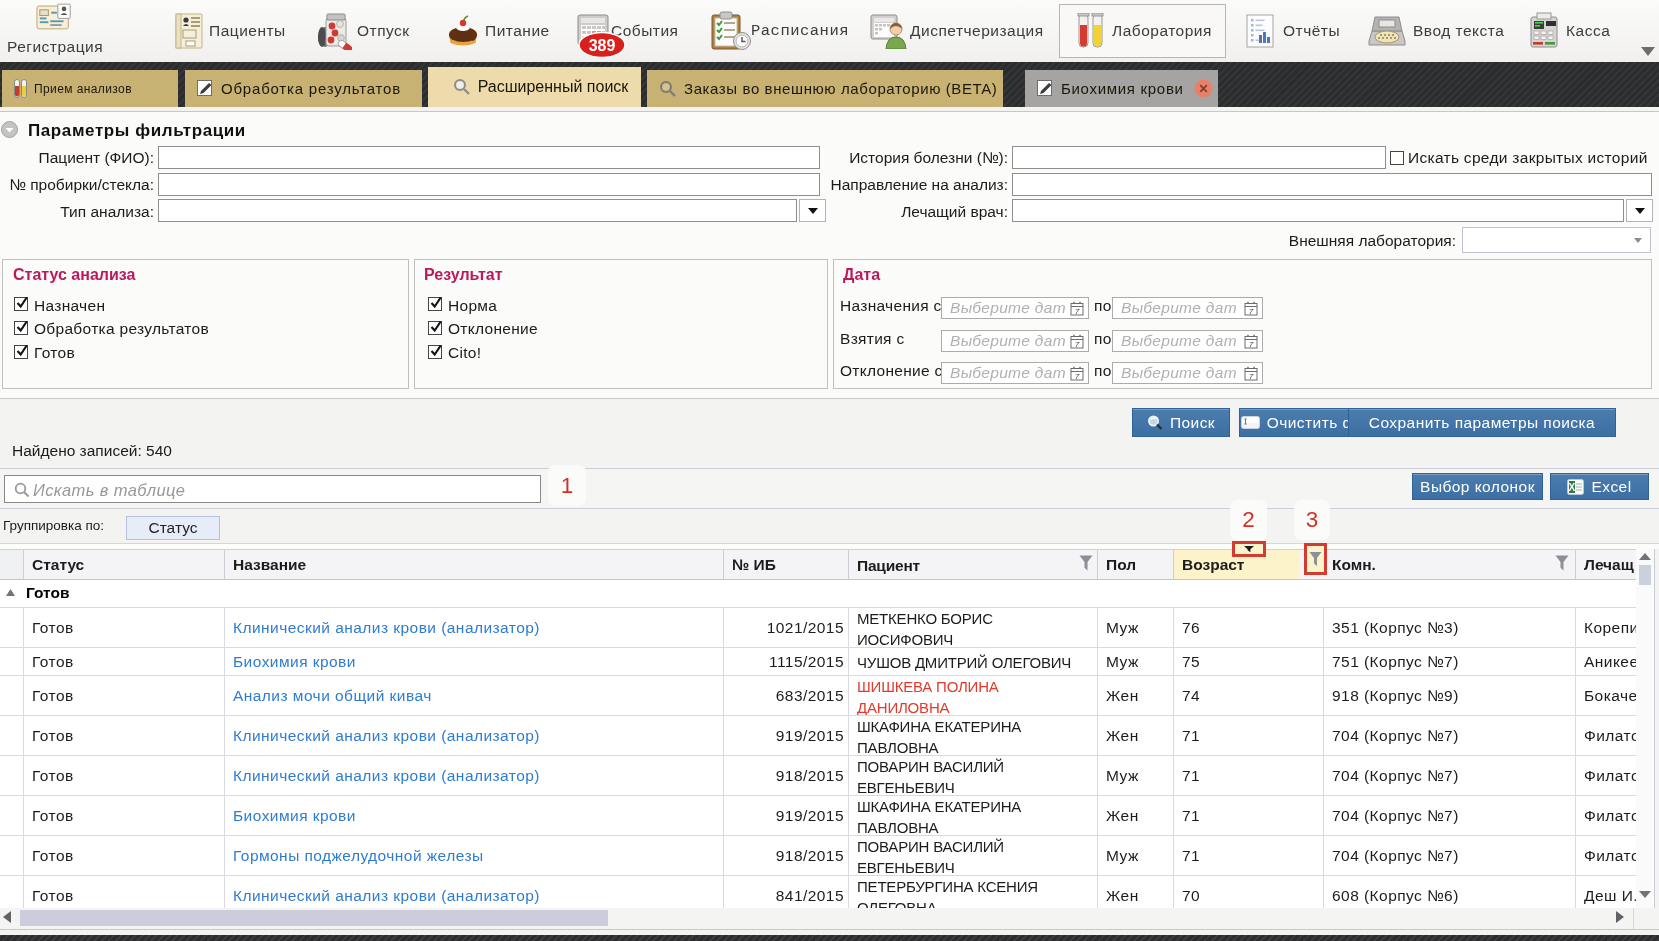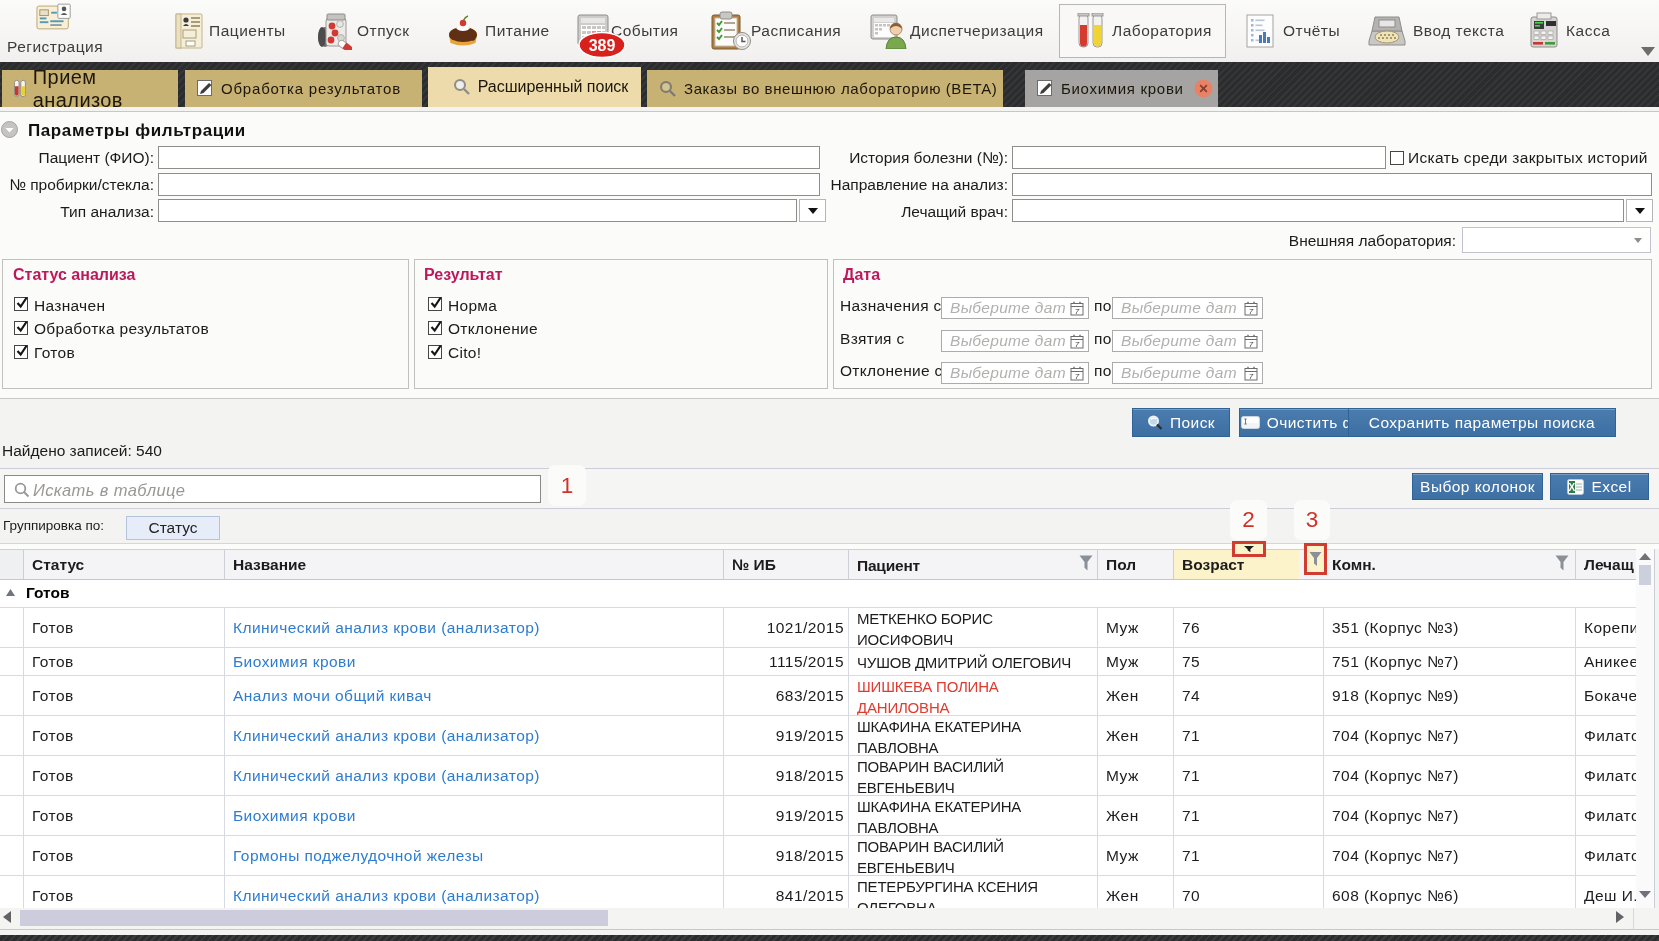--- a/index.html
+++ b/index.html
@@ -151,21 +151,21 @@
           </g>
       <g fill="#b0a890">
             <rect x="14" y="11" width="11" height="2"></rect>
             <rect x="14" y="18" width="11" height="2"></rect>
             <rect x="14" y="25" width="11" height="2"></rect>
           </g>
       <circle cx="32" cy="30" r="8.5" fill="#e8e6e3" stroke="#8f8d8b"></circle>
       <circle cx="32" cy="30" r="6" fill="#fdfdfd" stroke="#b5b3b0"></circle>
       <path d="M32 26 v4.5 h3.5" stroke="#555" stroke-width="1.5" fill="none"></path>
     </svg>
-    <span style="margin-left:-6px;">Расписания</span>
+    <span style="margin-left:-6px;font-family:Liberation Mono, monospace;">Расписания</span>
   </div>
   <div class="ti" style="left:869px;">
     <svg width="38" height="36" viewBox="0 0 38 36">
       <rect x="2" y="2" width="26" height="24" rx="2" fill="#d2d0ce" stroke="#8f8d8b"></rect>
       <rect x="5" y="5" width="20" height="4" fill="#ebe9e8"></rect>
       <g fill="#fdfdfd">
             <rect x="5" y="10" width="20" height="14"></rect>
           </g>
       <g fill="#c5c3c1">
             <rect x="6" y="11" width="3" height="2.5"></rect>
@@ -269,21 +269,21 @@
 </div>
 
 <div id="tabbar">
   <div class="tab" style="left:2px; width:176px;">
     <svg width="13" height="19" viewBox="0 0 13 19">
           <rect x="0.5" y="0.5" width="5" height="18" rx="2.5" fill="#f5f4f3" stroke="#8a8886"></rect>
           <path d="M1 7 h4 v8.5 a2 2 0 0 1 -4 0 z" fill="#c33a30"></path>
           <rect x="7.5" y="0.5" width="5" height="18" rx="2.5" fill="#f5f4f3" stroke="#8a8886"></rect>
           <path d="M8 7 h4 v8.5 a2 2 0 0 1 -4 0 z" fill="#e8cf35"></path>
         </svg>
-    <span style="font-size:20px; letter-spacing:0.4px;">Прием анализов</span>
+    <span style="font-size:12px; letter-spacing:0.4px;">Прием анализов</span>
   </div>
   <div class="tab" style="left:185px; width:237px;">
     <svg width="17" height="17" viewBox="0 0 17 17">
           <rect x="0.5" y="0.5" width="14" height="15" fill="#fdfdfd" stroke="#6e6c6a"></rect>
           <path d="M4 11 l8 -8 l2.5 2 l-8 8 l-3.5 1 z" fill="#3c3c3c"></path>
         </svg>
     <span style="letter-spacing:0.8px;">Обработка результатов</span>
   </div>
   <div class="tab active" style="left:428px; width:213px;justify-content:center;">
     <svg width="18" height="18" viewBox="0 0 18 18">
@@ -449,21 +449,21 @@
         <rect x="0.5" y="0.5" width="18" height="12" rx="2" fill="#f2f4f6" stroke="#c8d4e0"></rect>
         <rect x="1.5" y="1.5" width="16" height="5.5" rx="1.5" fill="#fff"></rect>
         <path d="M4.5 3 v5 M3.3 3 h2.4 M3.3 8 h2.4" stroke="#707880" stroke-width="1"></path>
       </svg>
   <span>Очистить фильтр</span>
 </div>
 <div class="bluebtn" style="left:1348px; top:408px; width:268px;">
       <span>Сохранить параметры поиска</span>
     </div>
 
-<div class="abs" style="left:2px; top:442px; font-size:15.5px; color:#1b1b1b;">Найдено записей: 540</div>
+<div class="abs" style="left:12px; top:442px; font-size:15.5px; color:#1b1b1b;">Найдено записей: 540</div>
 <div class="abs" style="left:0; top:468px; width:1659px; height:41px; background:#f5f5f4; border-top:1px solid #cdcdda; border-bottom:1px solid #cdcdda;"></div>
 <div class="abs" style="left:0; top:543px; width:1659px; height:6px; background:#fcfcfb; border-top:1px solid #d8d6d4;"></div>
 <div id="searchbox">
   <svg width="16" height="16" viewBox="0 0 16 16" style="position:absolute; left:9px; top:6px;">
         <circle cx="6.5" cy="6.5" r="4.8" fill="none" stroke="#9b9997" stroke-width="1.8"></circle>
         <line x1="10" y1="10" x2="14.5" y2="14.5" stroke="#9b9997" stroke-width="2"></line>
       </svg>
   <span style="position:absolute; left:28px; top:5px; font-size:16.5px; letter-spacing:0.4px; font-style:italic; color:#9a9894;">Искать в таблице</span>
 </div>
 <div class="marker" style="left:548px; top:465px; width:38px; height:41px;">1</div>

